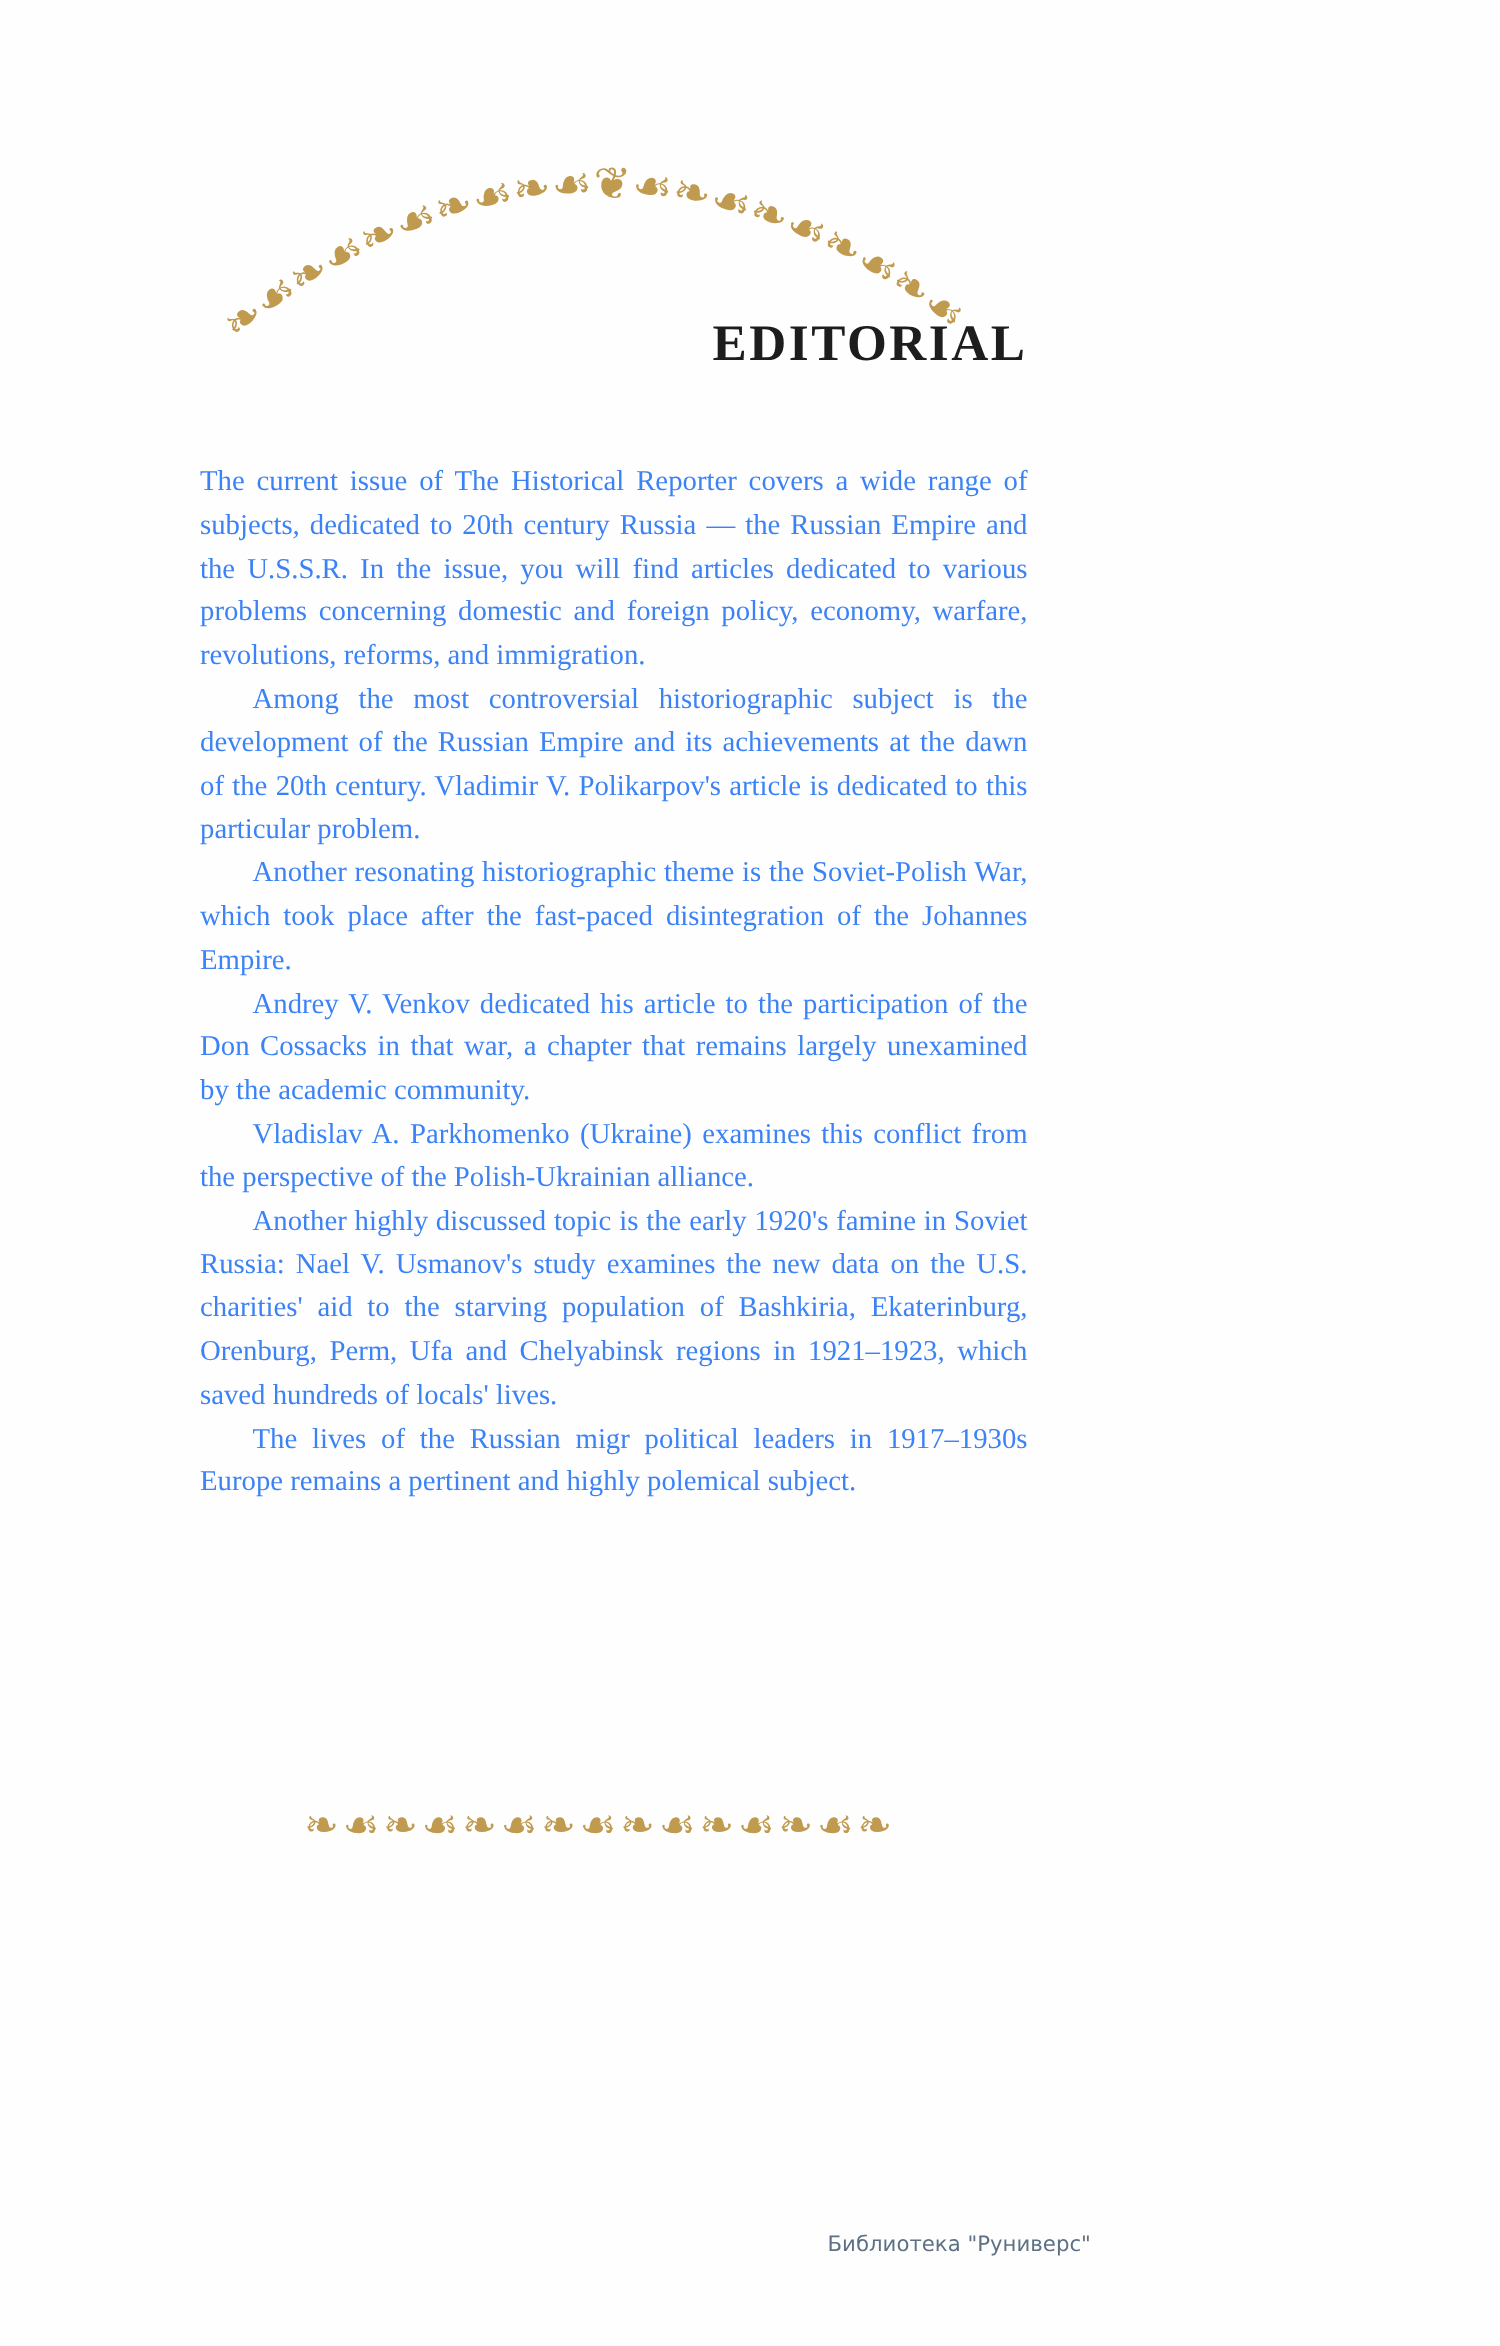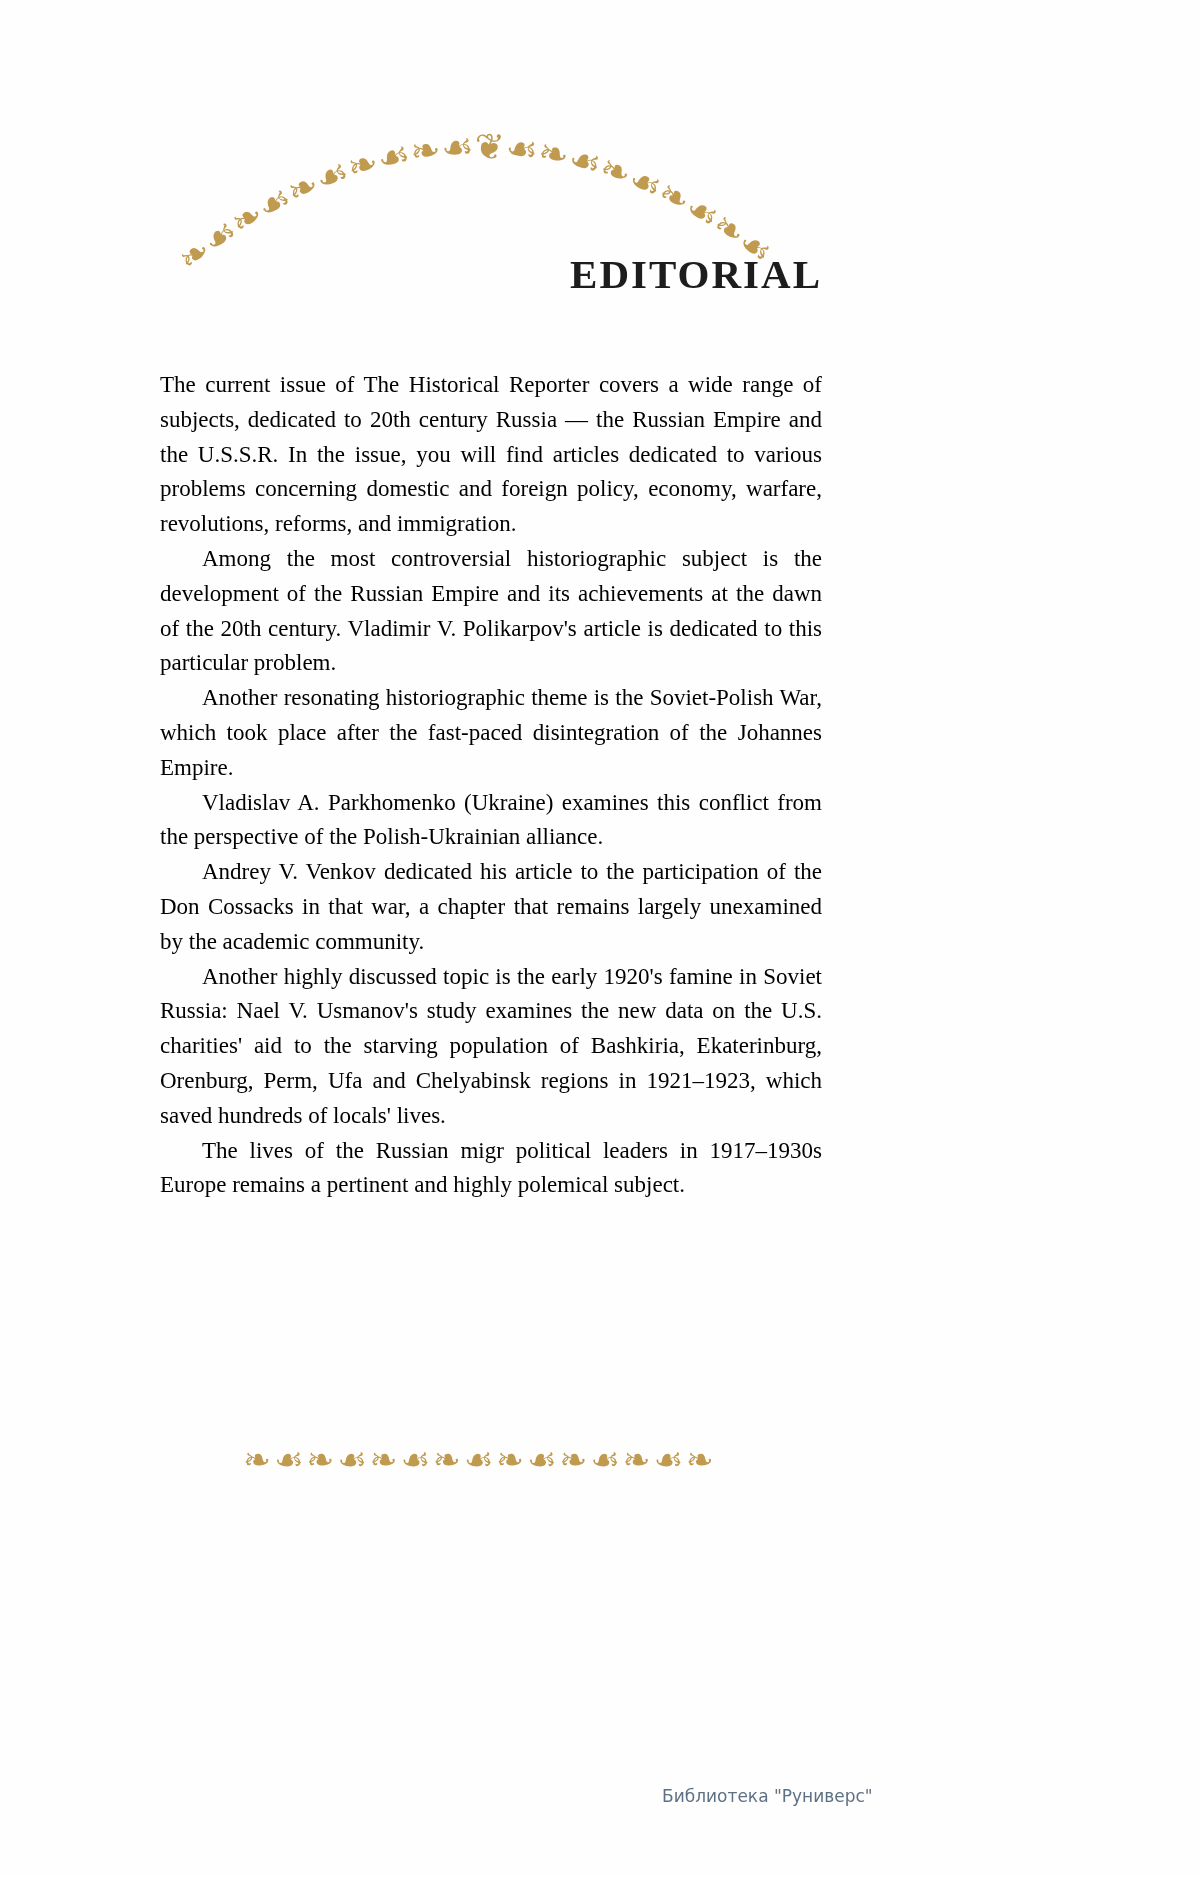--- a/index.html
+++ b/index.html
@@ -48,21 +48,21 @@
     font-family: "Liberation Serif", serif;
   }
   .body-text {
     position: absolute;
     left: 160px;
     top: 368px;
     width: 662px;
     font-size: 23px;
     line-height: 34.8px;
     text-align: justify;
-    color: #000000;
+    color: #3b82f6;
   }
   .body-text p {
     margin: 0;
     text-indent: 42px;
   }
   .body-text p:first-child {
     text-indent: 0;
   }
   .ornament-bottom {
     position: absolute;
@@ -104,22 +104,22 @@
       </text>
     </svg>
   </div>
 
   <div class="page-title">EDITORIAL</div>
 
   <div class="body-text">
     <p>The current issue of The Historical Reporter covers a wide range of subjects, dedicated to 20th century Russia — the Russian Empire and the U.S.S.R. In the issue, you will find articles dedicated to various problems concerning domestic and foreign policy, economy, warfare, revolutions, reforms, and immigration.</p>
     <p>Among the most controversial historiographic subject is the development of the Russian Empire and its achievements at the dawn of the 20th century. Vladimir V. Polikarpov's article is dedicated to this particular problem.</p>
     <p>Another resonating historiographic theme is the Soviet-Polish War, which took place after the fast-paced disintegration of the Johannes Empire.</p>
+    <p>Andrey V. Venkov dedicated his article to the participation of the Don Cossacks in that war, a chapter that remains largely unexamined by the academic community.</p>
     <p>Vladislav A. Parkhomenko (Ukraine) examines this conflict from the perspective of the Polish-Ukrainian alliance.</p>
-    <p>Andrey V. Venkov dedicated his article to the participation of the Don Cossacks in that war, a chapter that remains largely unexamined by the academic community.</p>
     <p>Another highly discussed topic is the early 1920's famine in Soviet Russia: Nael V. Usmanov's study examines the new data on the U.S. charities' aid to the starving population of Bashkiria, Ekaterinburg, Orenburg, Perm, Ufa and Chelyabinsk regions in 1921–1923, which saved hundreds of locals' lives.</p>
     <p>The lives of the Russian  migr  political leaders in 1917–1930s Europe remains a pertinent and highly polemical subject.</p>
   </div>
 
   <div class="ornament-bottom" style="color:#c09a4e;">❧☙❧☙❧☙❧☙❧☙❧☙❧☙❧</div>
 
   <div class="watermark">Библиотека "Руниверс"</div>
 
 </div>
 

